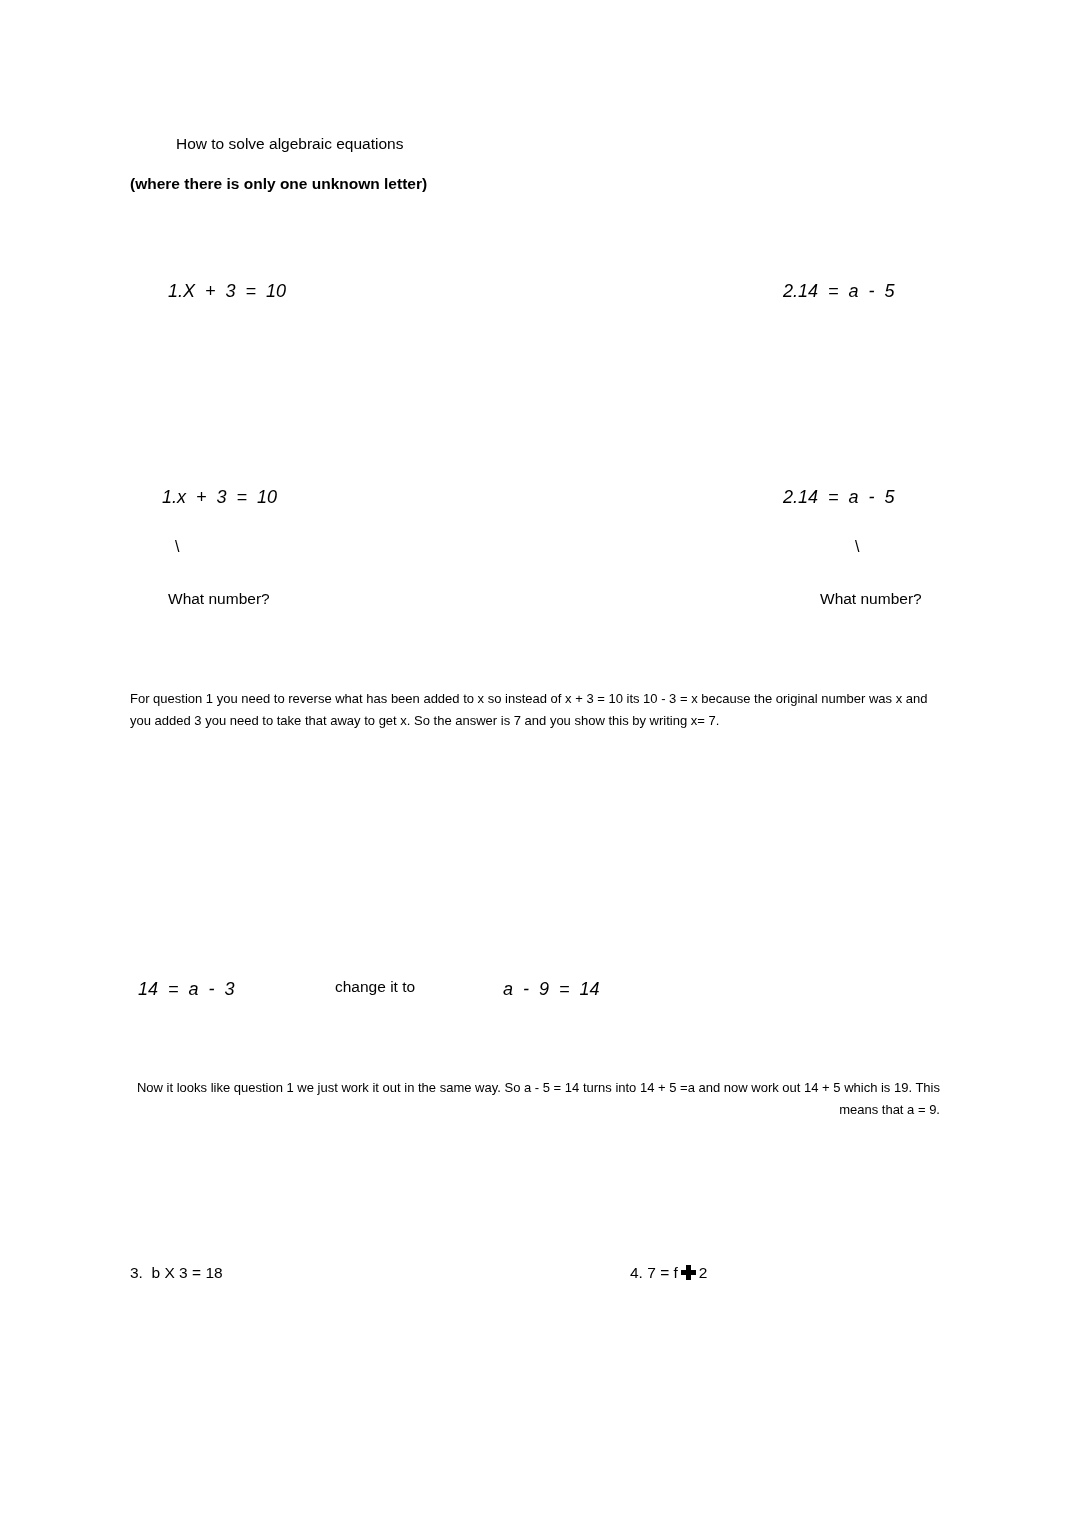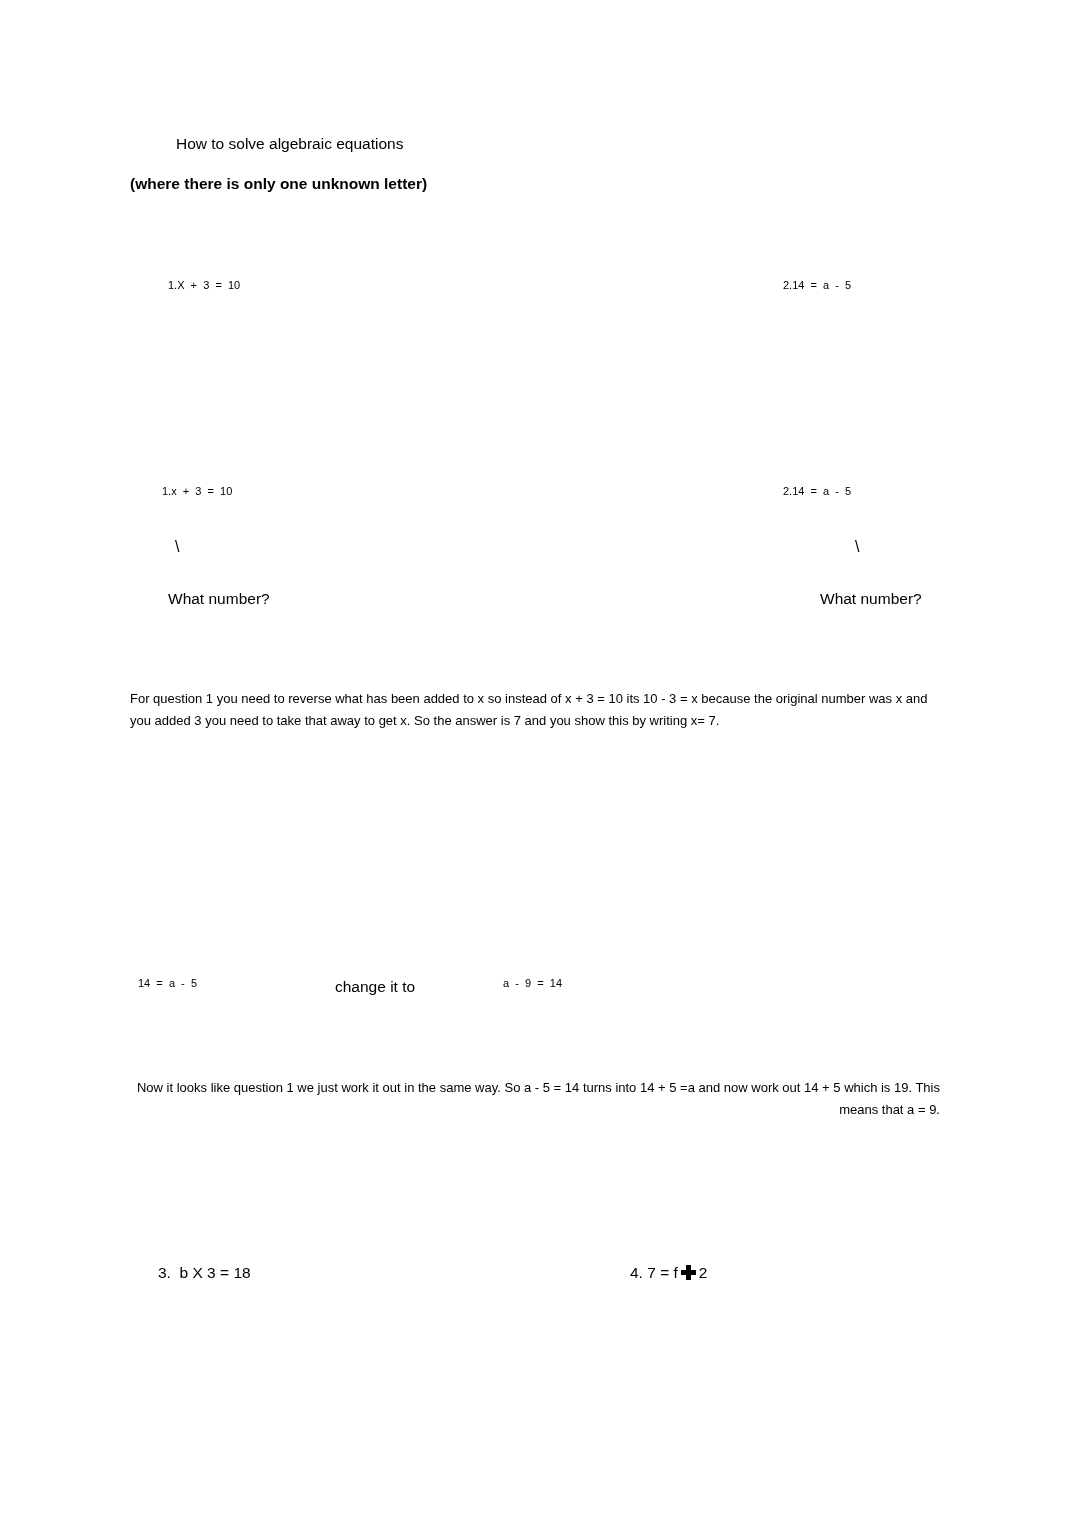--- a/index.html
+++ b/index.html
@@ -32,22 +32,23 @@
     color: #000000;
     white-space: pre;
   }
   .para {
     position: absolute;
     font-size: 13px;
     line-height: 1.72;
     color: #000000;
   }
   .eq {
-    font-size: 11px;
+    font-size: 18px;
     white-space: pre;
+    font-style: italic;
   }
   .slash {
     font-size: 16px;
     white-space: pre;
   }
   .plusicon {
     display: inline-block;
     position: relative;
     width: 15px;
     height: 15px;
@@ -96,26 +97,26 @@
 
     <div class="line slash" style="left:725px; top:535px;">\</div>
 
     <div class="line" style="left:38px; top:588px;">What number?</div>
 
     <div class="line" style="left:690px; top:588px;">What number?</div>
 
     <div class="para" style="left:0px; top:688px; width:800px;">For question 1 you need to reverse what has been added to x so instead of x  +  3  =  10 its 10  -  3 = x  because the original number was x and you added 3 you need to take that away to get x. So the answer is 7 and you show this by writing x= 7.</div>
 
 
-    <div class="line eq" style="left:8px; top:976px;">14  =  a  -  5</div>
+    <div class="line eq" style="left:8px; top:976px;">14  =  a  -  3</div>
 
     <div class="line" style="left:205px; top:976px;">change it to</div>
 
     <div class="line eq" style="left:373px; top:976px;">a  -  9  =  14</div>
 
     <div class="para" style="left:0px; top:1077px; width:810px;text-align:right;">Now it looks like question 1 we just work it out in the same way. So  a  -  5  =  14 turns into  14 + 5 =a and now work out  14 + 5 which is 19. This means that a = 9.</div>
 
-    <div class="line" style="left:0px; top:1262px;margin-left:28px;">3.  b X 3 = 18</div>
+    <div class="line" style="left:0px; top:1262px;">3.  b X 3 = 18</div>
 
     <div class="line" style="left:500px; top:1262px;"><span>4. 7 = f</span><span class="plusicon"></span><span>2</span></div>
 
   </div>
 </div>
 
 </body></html>

